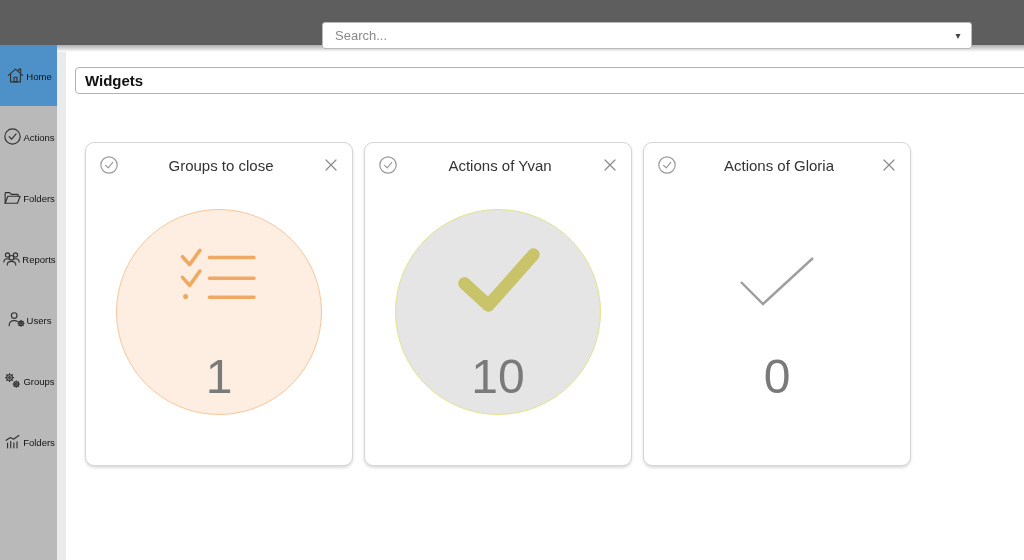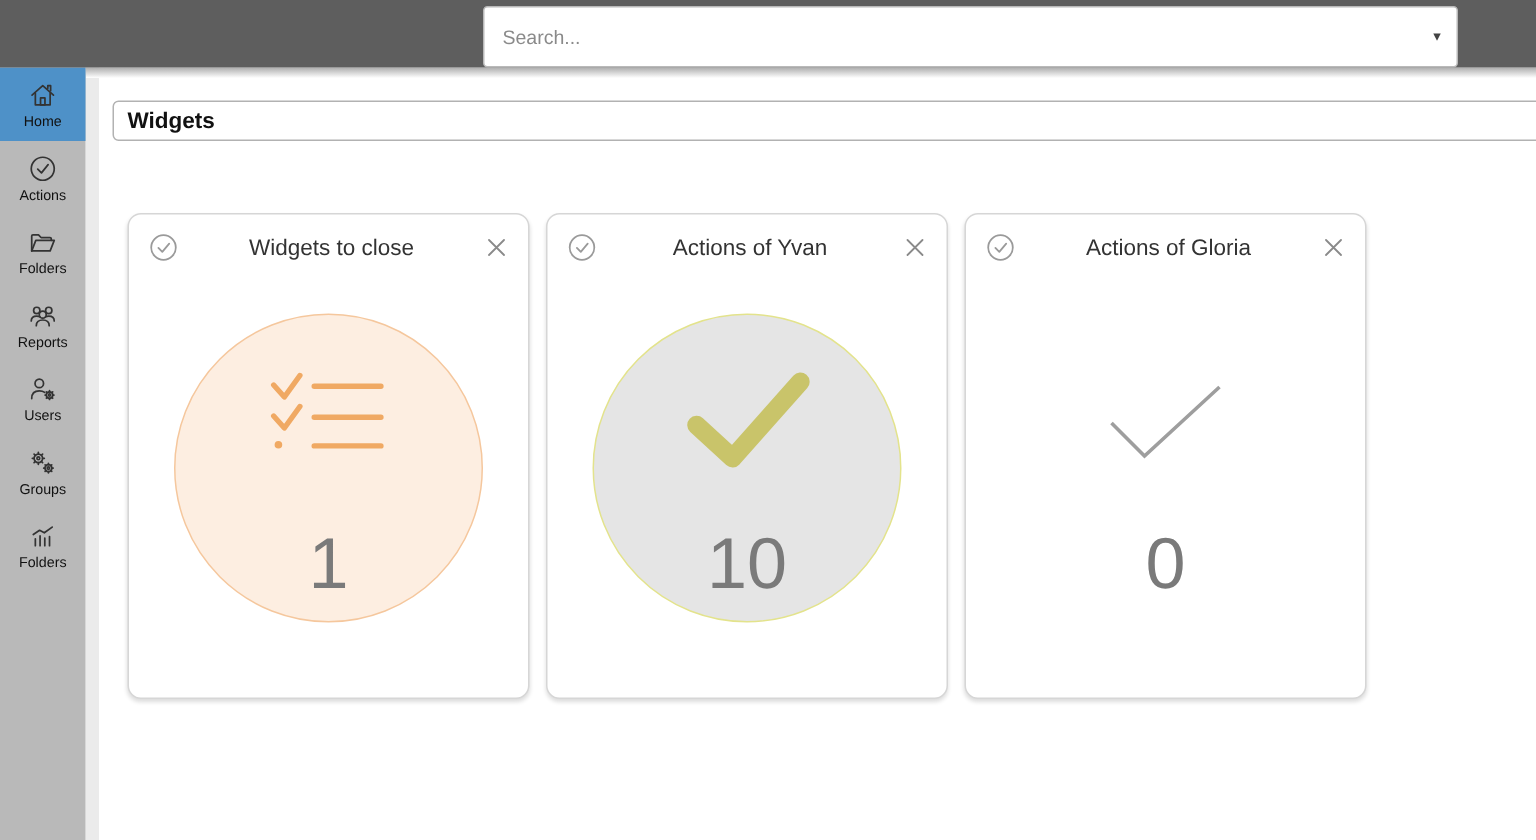--- a/index.html
+++ b/index.html
@@ -4,32 +4,32 @@
 <style>
   * { margin:0; padding:0; box-sizing:border-box; }
   html,body { width:1024px; height:560px; overflow:hidden; background:#fff;
               font-family:"Liberation Sans","DejaVu Sans",sans-serif; }
   .stage { position:relative; width:1024px; height:560px; background:#fff; }
 
   
   .topbar { position:absolute; left:0; top:0; width:1024px; height:45px; background:#5e5e5e; z-index:10; }
   .logo { position:absolute; left:39px; top:2px; width:41px; height:41px; border-radius:50%;
           background:#fff; border:3px solid #41b1c8; display:flex; align-items:center; justify-content:center; }
-  .search-wrap { position:absolute; left:322px; top:4px; width:650px; height:41px; background:#fff;
+  .search-wrap { position:absolute; left:322px; top:22px; width:650px; height:27px; background:#fff;
                  border:1px solid #b9b9b9; border-radius:3px; display:flex; align-items:center;gap:20px; }
   .search-input { flex:1; height:100%; border:none; outline:none; background:transparent;
                   padding-left:12px; font-size:13px; color:#333;
                   font-family:"Liberation Sans","DejaVu Sans",sans-serif; }
   .search-input::placeholder { color:#8a8a8a; opacity:1; }
   .search-caret { width:26px; text-align:center; font-size:10px; color:#444; cursor:pointer; }
 
   
   .sidebar { position:absolute; left:0; top:45px; width:57px; height:515px; background:#b9b9b9; z-index:5; }
   .sidebar-edge { position:absolute; left:57px; top:45px; width:9px; height:515px; background:#ebebeb; }
-  .side-item { width:57px; height:49px; display:flex; flex-direction:column; align-items:center;
+  .side-item { width:57px; height:61px; display:flex; flex-direction:row; align-items:center;
                justify-content:center; cursor:pointer; }
   .side-item.active { background:#4e91c8; }
   .side-item svg { width:21px; height:21px; stroke:#333; fill:none; stroke-width:1.1;
                    stroke-linecap:round; stroke-linejoin:round; }
   .side-label { font-size:9.5px; color:#111; margin-top:2px; }
 
   
   .content-shadow { position:absolute; left:57px; top:45px; right:0; height:7px;
                     background:linear-gradient(#adadad,#ffffff); }
   .widgets-box { position:absolute; left:75px; top:67px; right:-8px; height:27px;
@@ -165,21 +165,21 @@
   <div class="cards-row">
 
     <div class="card">
       <div class="card-head">
         <span class="head-check">
           <svg viewBox="0 0 22 22">
               <circle cx="11" cy="11" r="8.2"></circle>
               <path d="M7.6 11.3 L10.2 13.9 L14.8 8.4"></path>
             </svg>
         </span>
-        <span class="card-title">Widgets to close</span>
+        <span class="card-title">Groups to close</span>
         <span class="head-close">
           <svg viewBox="0 0 18 18">
               <path d="M4 4 L14 14 M14 4 L4 14"></path>
             </svg>
         </span>
       </div>
       <div class="circle" style="background-color: rgb(253, 238, 225); border-color: rgb(245, 199, 157);">
         <div class="circle-icon" style="color: rgb(240, 169, 99);">
           <svg viewBox="0 0 110 78" width="88" height="62" fill="none" stroke="currentColor" stroke-width="4.5" stroke-linecap="round" stroke-linejoin="round">
             <path d="M9 16 L18 26 L31 8"></path>

